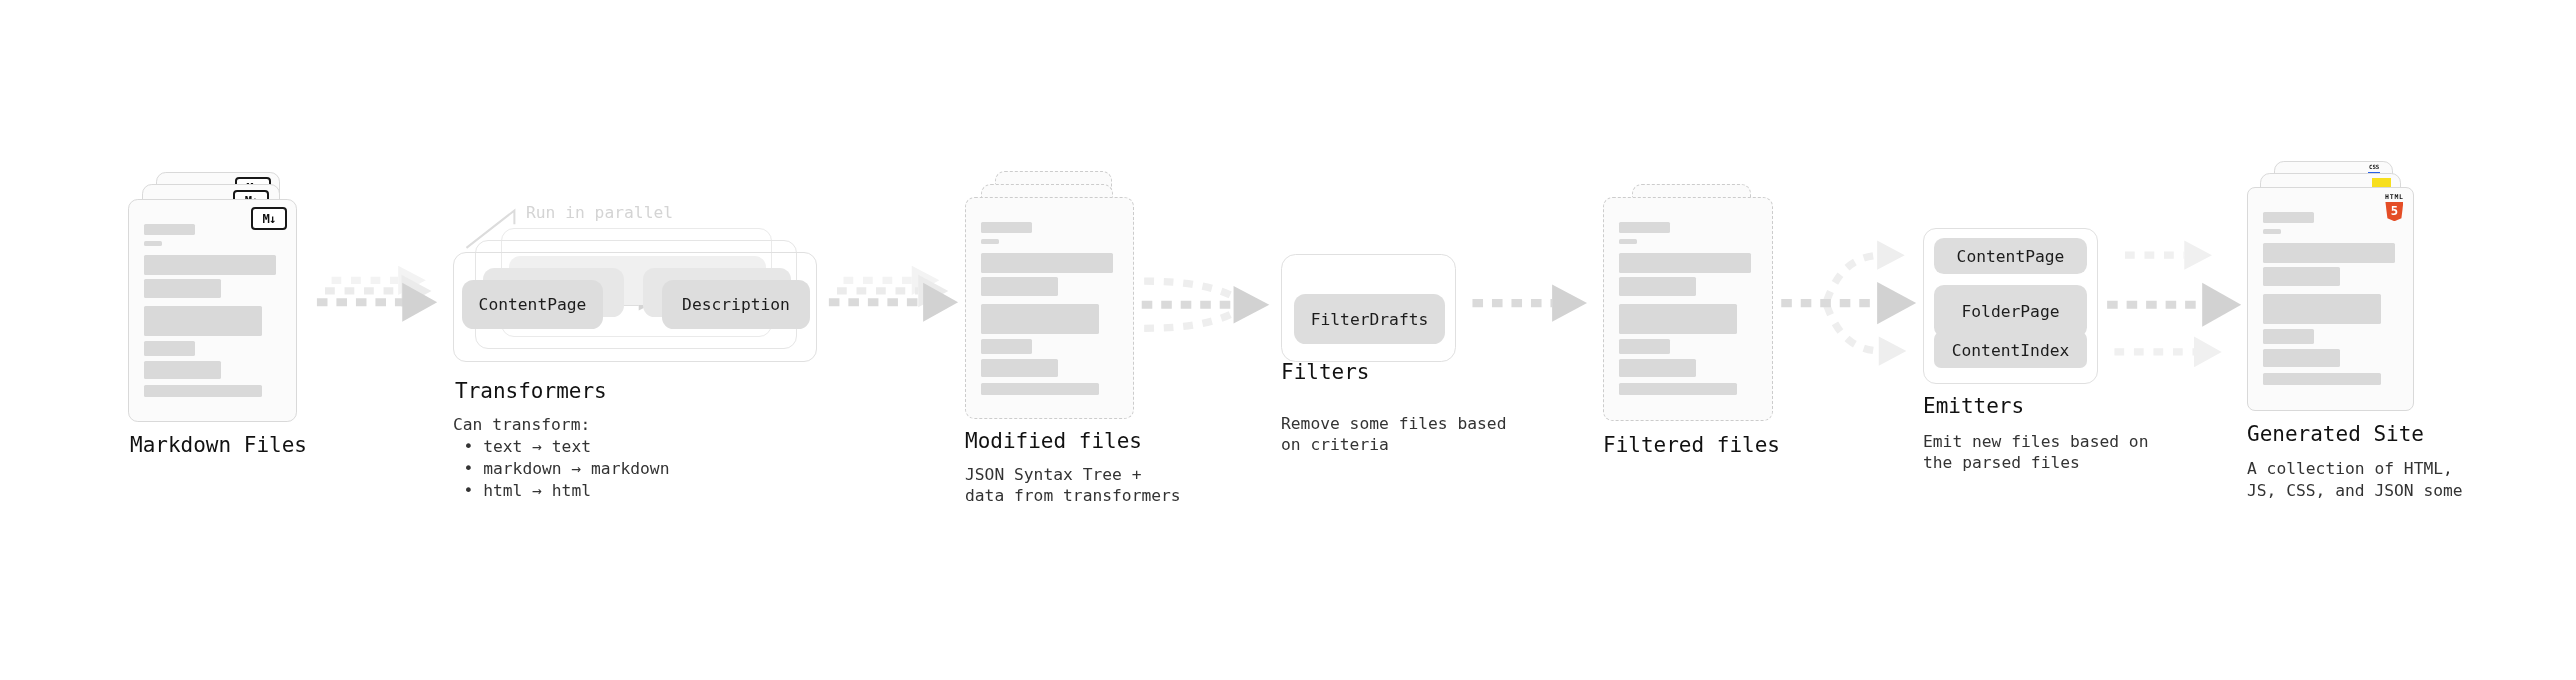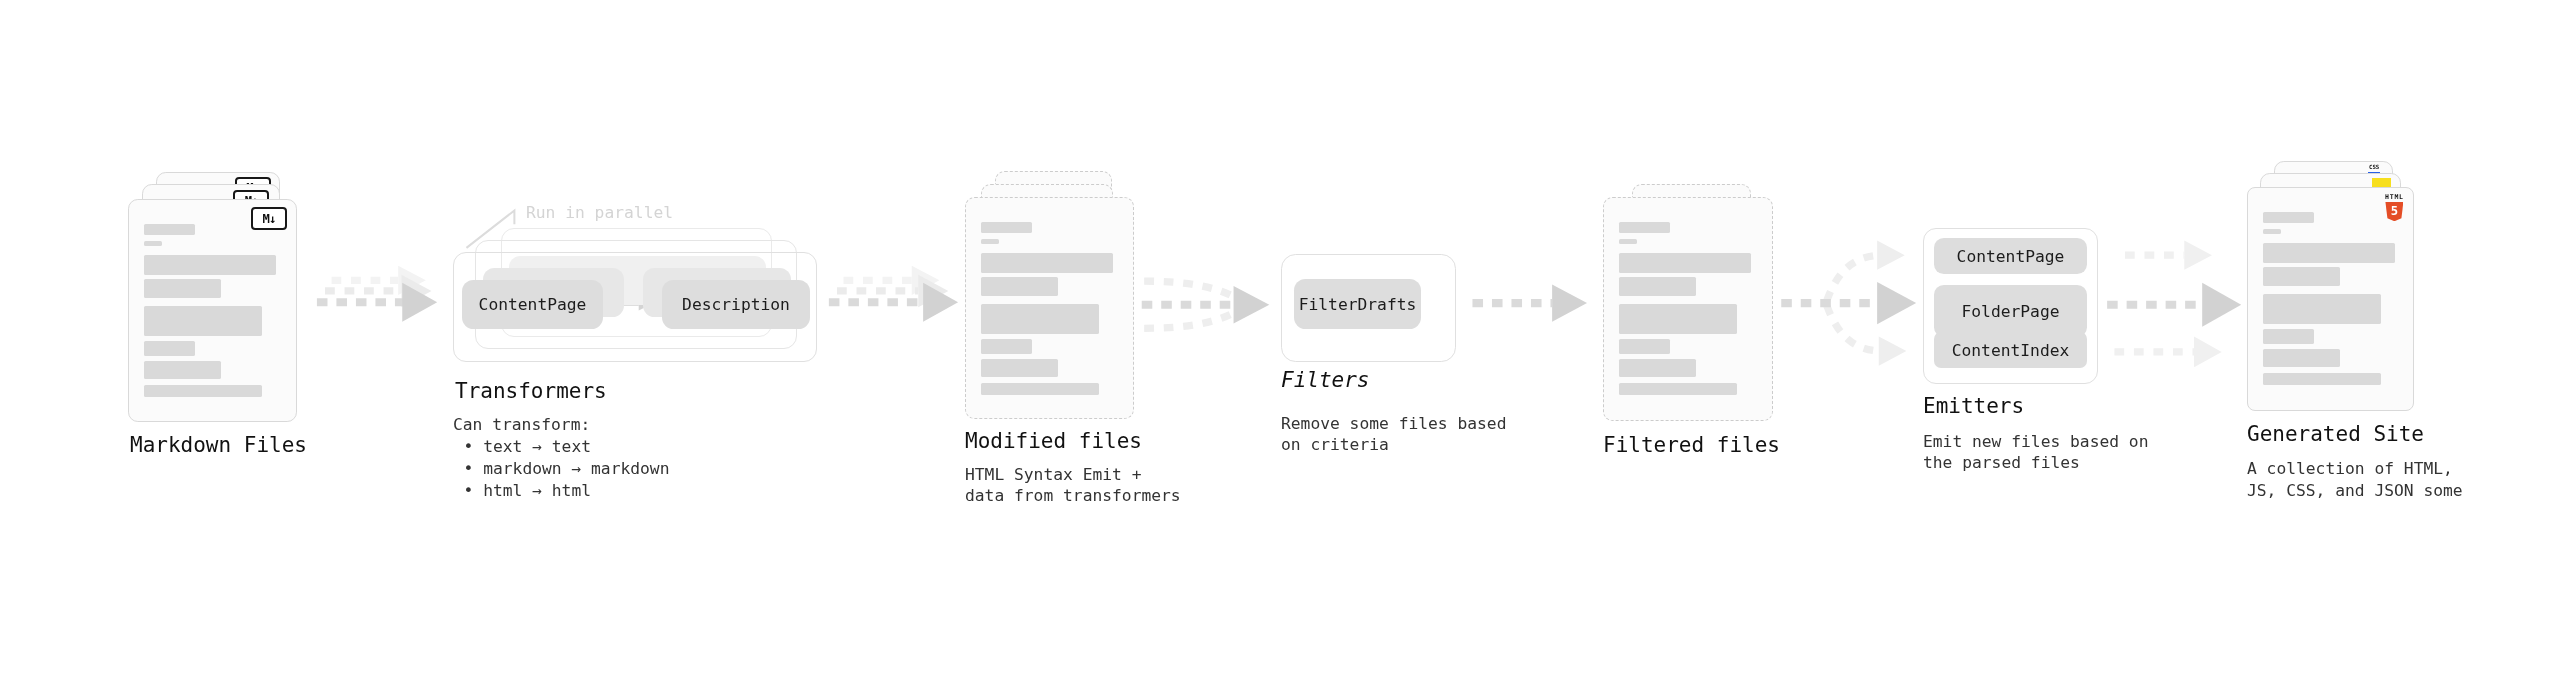--- a/index.html
+++ b/index.html
@@ -153,29 +153,29 @@
         <div class="bar" style="top: 41px; width: 18px; height: 4.9px;"></div>
         <div class="bar" style="top: 55px; width: 132px; height: 19.5px;"></div>
         <div class="bar" style="top: 79px; width: 77px; height: 18.7px;"></div>
         <div class="bar" style="top: 106px; width: 118px; height: 30px;"></div>
         <div class="bar" style="top: 141px; width: 51px; height: 15.4px;"></div>
         <div class="bar" style="top: 161px; width: 77px; height: 18px;"></div>
         <div class="bar" style="top: 185px; width: 118px; height: 12.2px;"></div>
       </div>
     <div class="stage-label" style="left:965px;top:429px;text-align:right;">Modified files</div>
     <div class="stage-desc" style="left:965px;top:464px;">
-      <div>HTML Syntax Emit +</div>
+      <div>JSON Syntax Tree +</div>
       <div>data from transformers</div>
     </div>
   </div>
 
   <div>
     <div class="frame solid-bg" style="left:1281px;top:254px;width:173px;height:106px;border-radius:14.6px;"></div>
-    <div class="chip" style="left:1294px;top:279px;width:127px;height:50px;">FilterDrafts</div>
-    <div class="stage-label" style="left:1281px;top:368px;font-style:italic;">Filters</div>
+    <div class="chip" style="left:1294px;top:294px;width:151px;height:50px;">FilterDrafts</div>
+    <div class="stage-label" style="left:1281px;top:360px;">Filters</div>
     <div class="stage-desc" style="left:1281px;top:413px;">
       <div>Remove some files based</div>
       <div>on criteria</div>
     </div>
   </div>
 
   <div>
     <div class="doc-card dashed" style="left:1632px;top:184px;width:117px;height:211px;z-index:1;"></div>
     <div class="doc-card dashed" style="left:1603px;top:197px;width:168px;height:222px;z-index:2;">
         <div class="bar" style="top: 24.4px; width: 51px; height: 10.6px;"></div>

